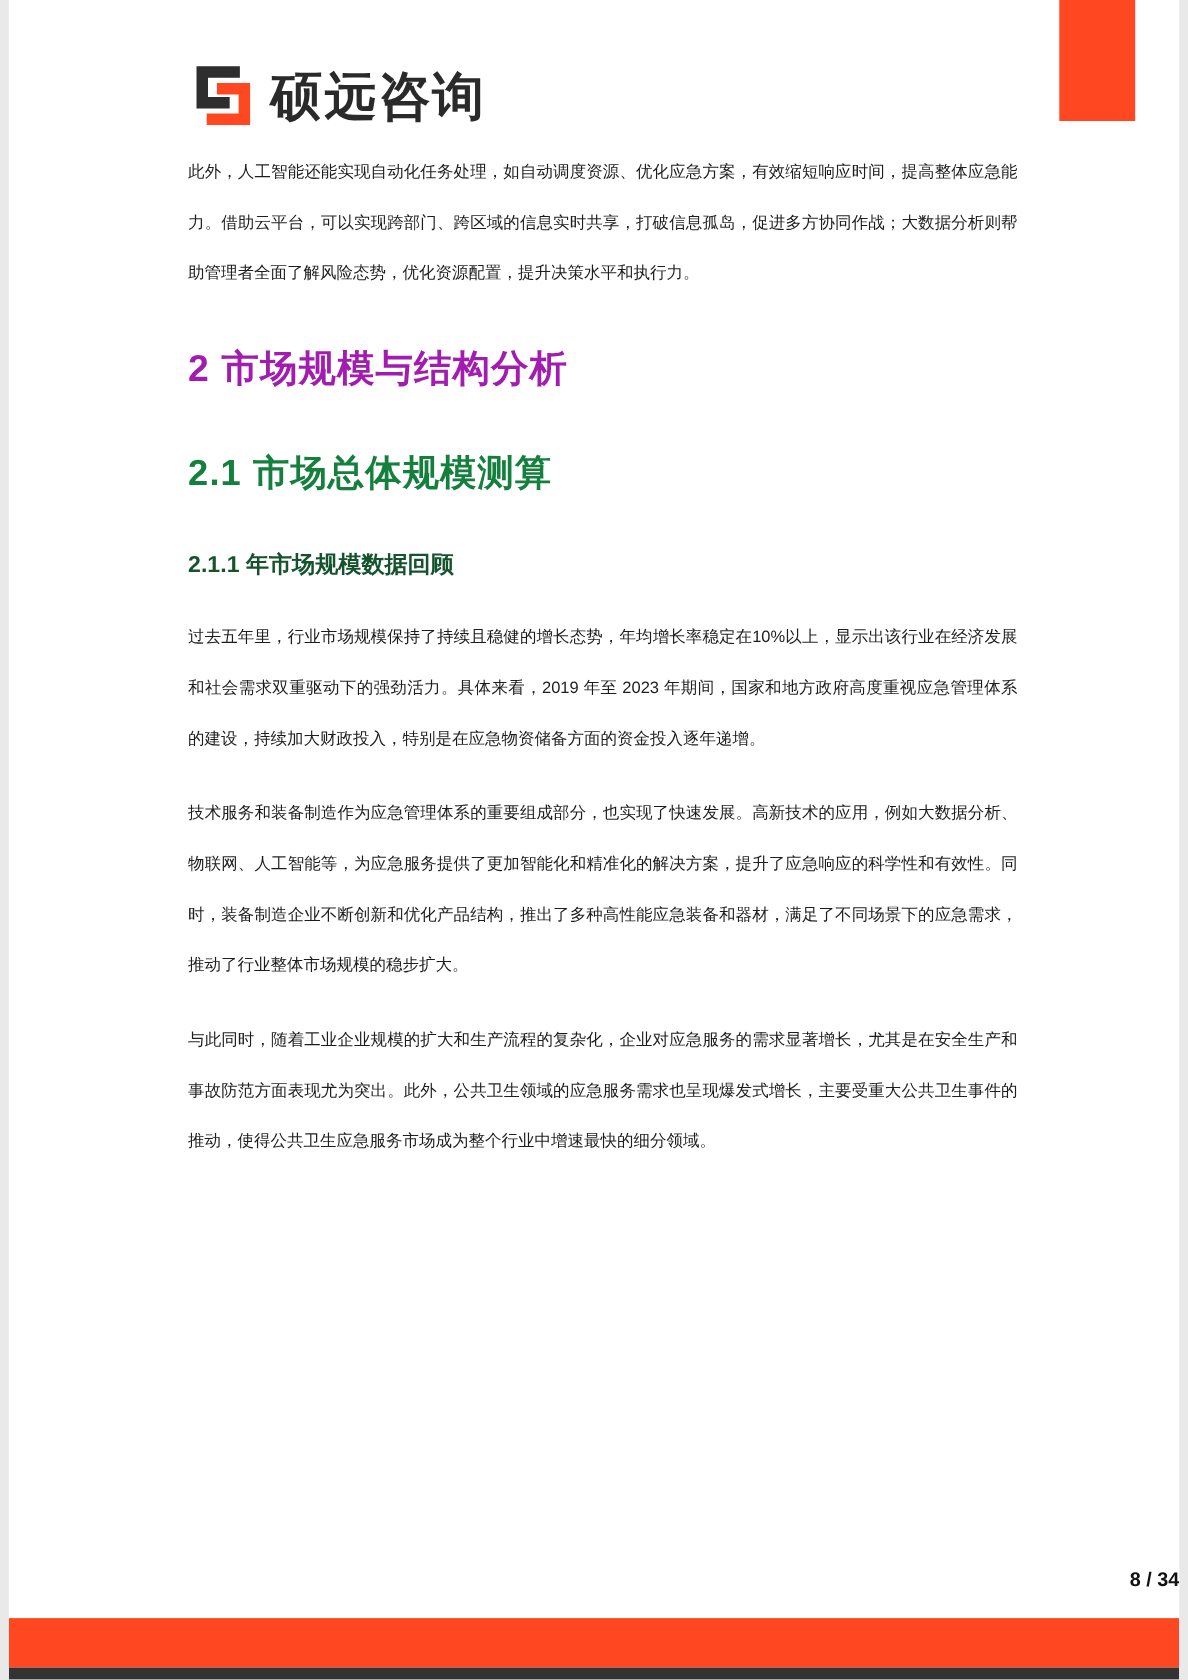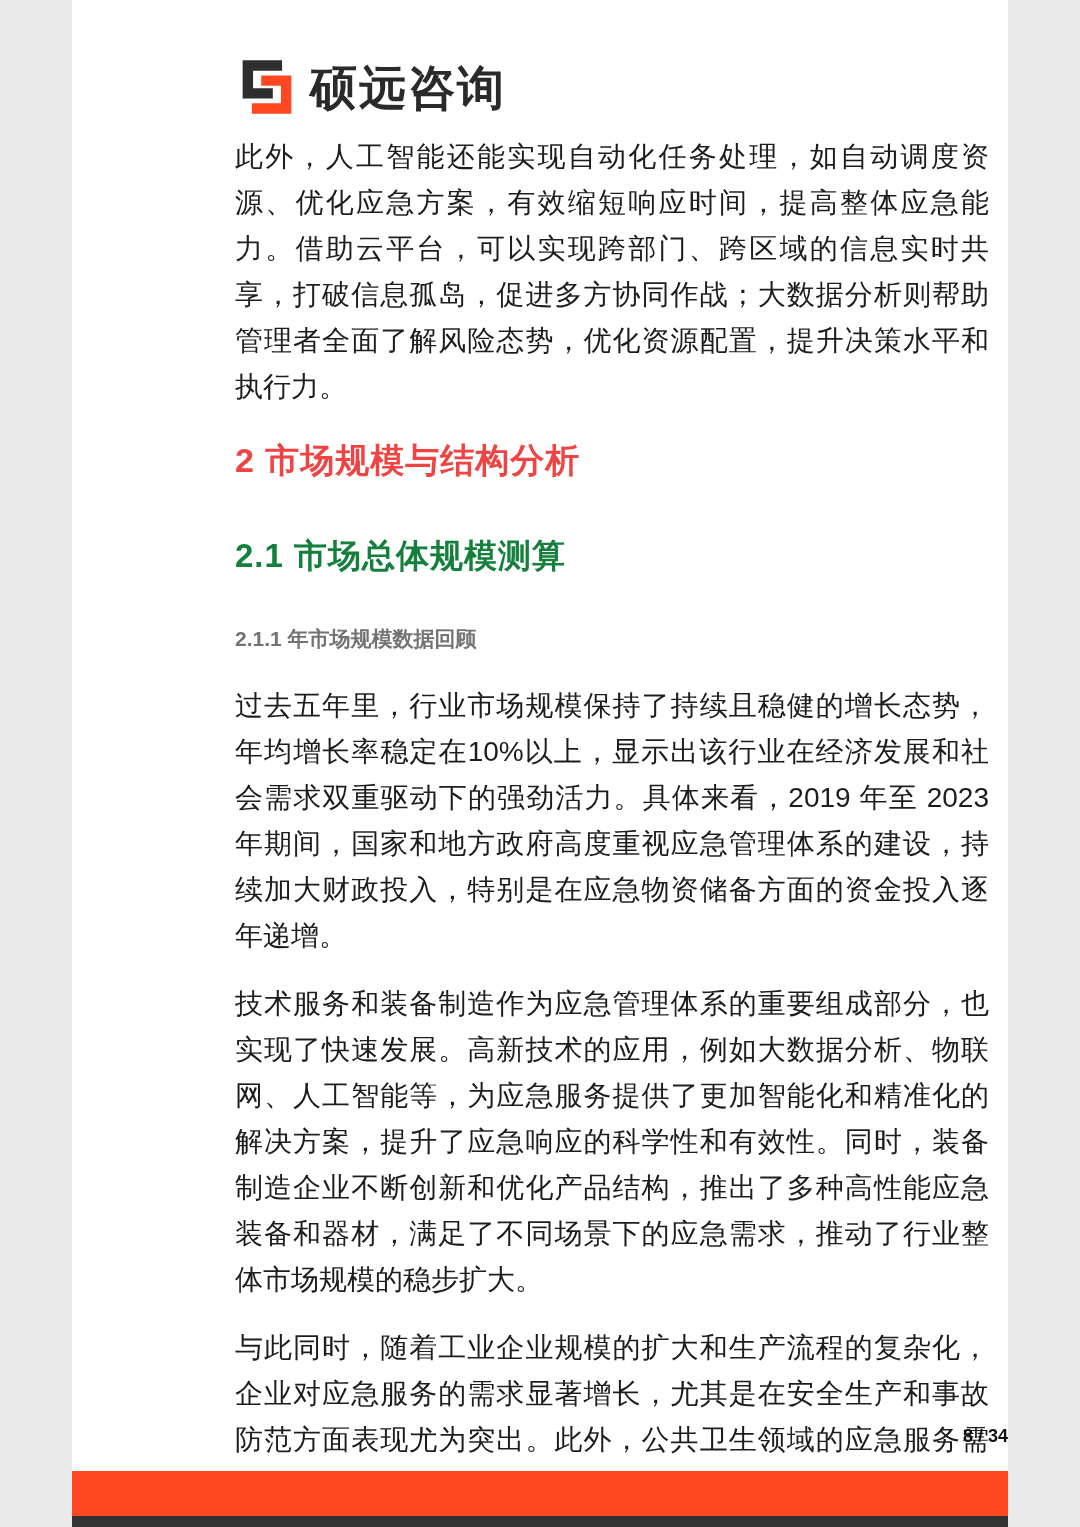--- a/index.html
+++ b/index.html
@@ -4,21 +4,21 @@
 <style>
   :root {
     --accent: #FF4721;
     --footer-dark: #333333;
     --text: #1D1D1D;
   }
   * { margin: 0; padding: 0; box-sizing: border-box; }
   html, body { background: #e9e9e9; }
   .page {
     position: relative;
-    width: 936px;
+    width: 1064px;
     height: 1527px;
     margin: 0 auto;
     background: #ffffff;
     overflow: hidden;
     font-family: "Liberation Sans", "DejaVu Sans", sans-serif;
     color: var(--text);
   }
   
   .accent-top-right {
     position: absolute;
@@ -49,47 +49,47 @@
     line-height: 1;
   }
   
   .content {
     position: absolute;
     top: 134px;
     left: 163px;
     width: 754px;
   }
   .content p {
-    font-size: 28px;
+    font-size: 15px;
     line-height: 46px;
     text-align: justify;
     text-justify: inter-ideograph;
     margin-top: 22px;
     color: var(--text);
   }
   .content p.first { margin-top: 0; }
   .content h1 {
     font-size: 34px;
     font-weight: bold;
-    margin-top: 28px;
+    margin-top: 40px;
     letter-spacing: 1px;
-    color: #ef4444;
+    color: #a21caf;
   }
   .content h2 {
     font-size: 33px;
     font-weight: bold;
     margin-top: 50px;
     letter-spacing: 1px;
     color: #15803d;
   }
   .content h3 {
     font-size: 21px;
     font-weight: bold;
     margin-top: 46px;
-    color: #737373;
+    color: #14532d;
   }
   .content h3 + p { margin-top: 30px; }
   
   .page-number {
     position: absolute;
     bottom: 82px;
     left: 0;
     width: 100%;
     text-align: right;
     font-size: 18px;

